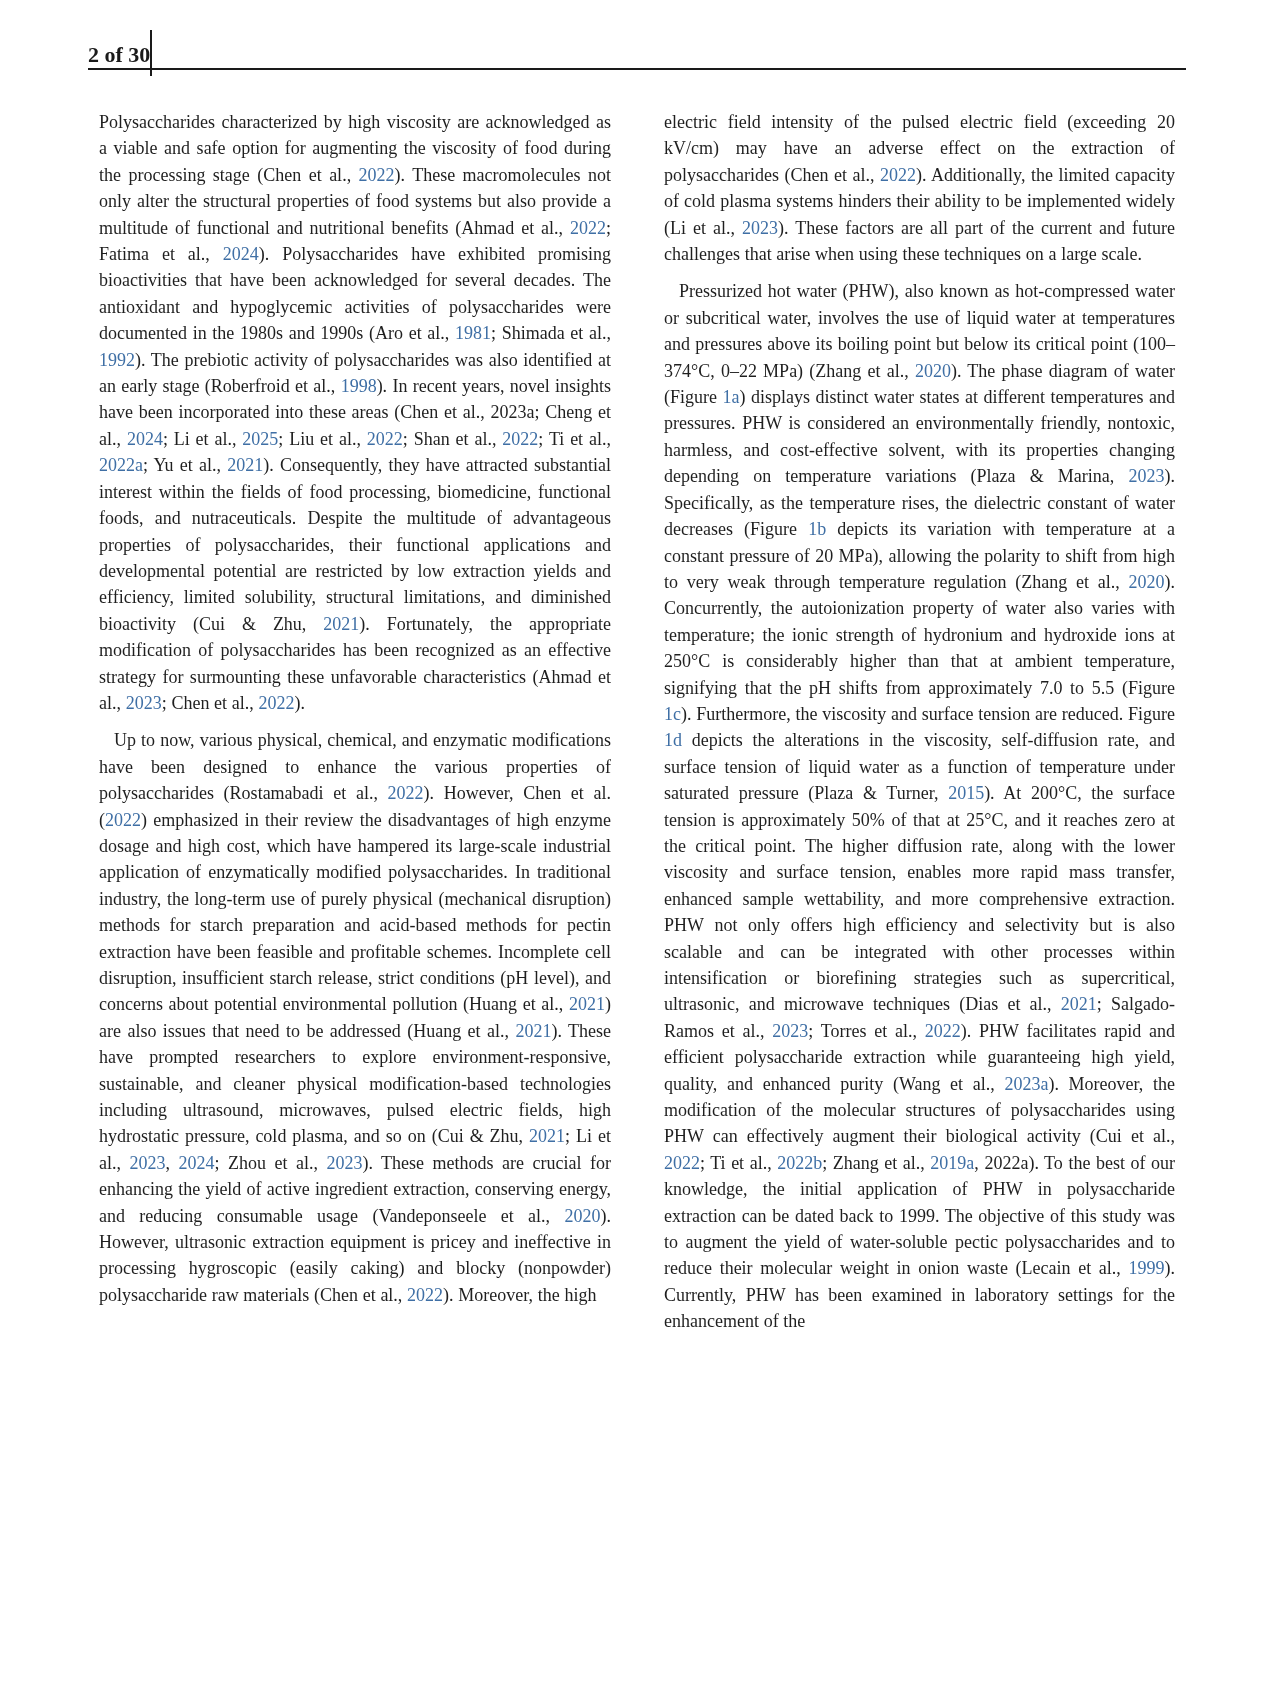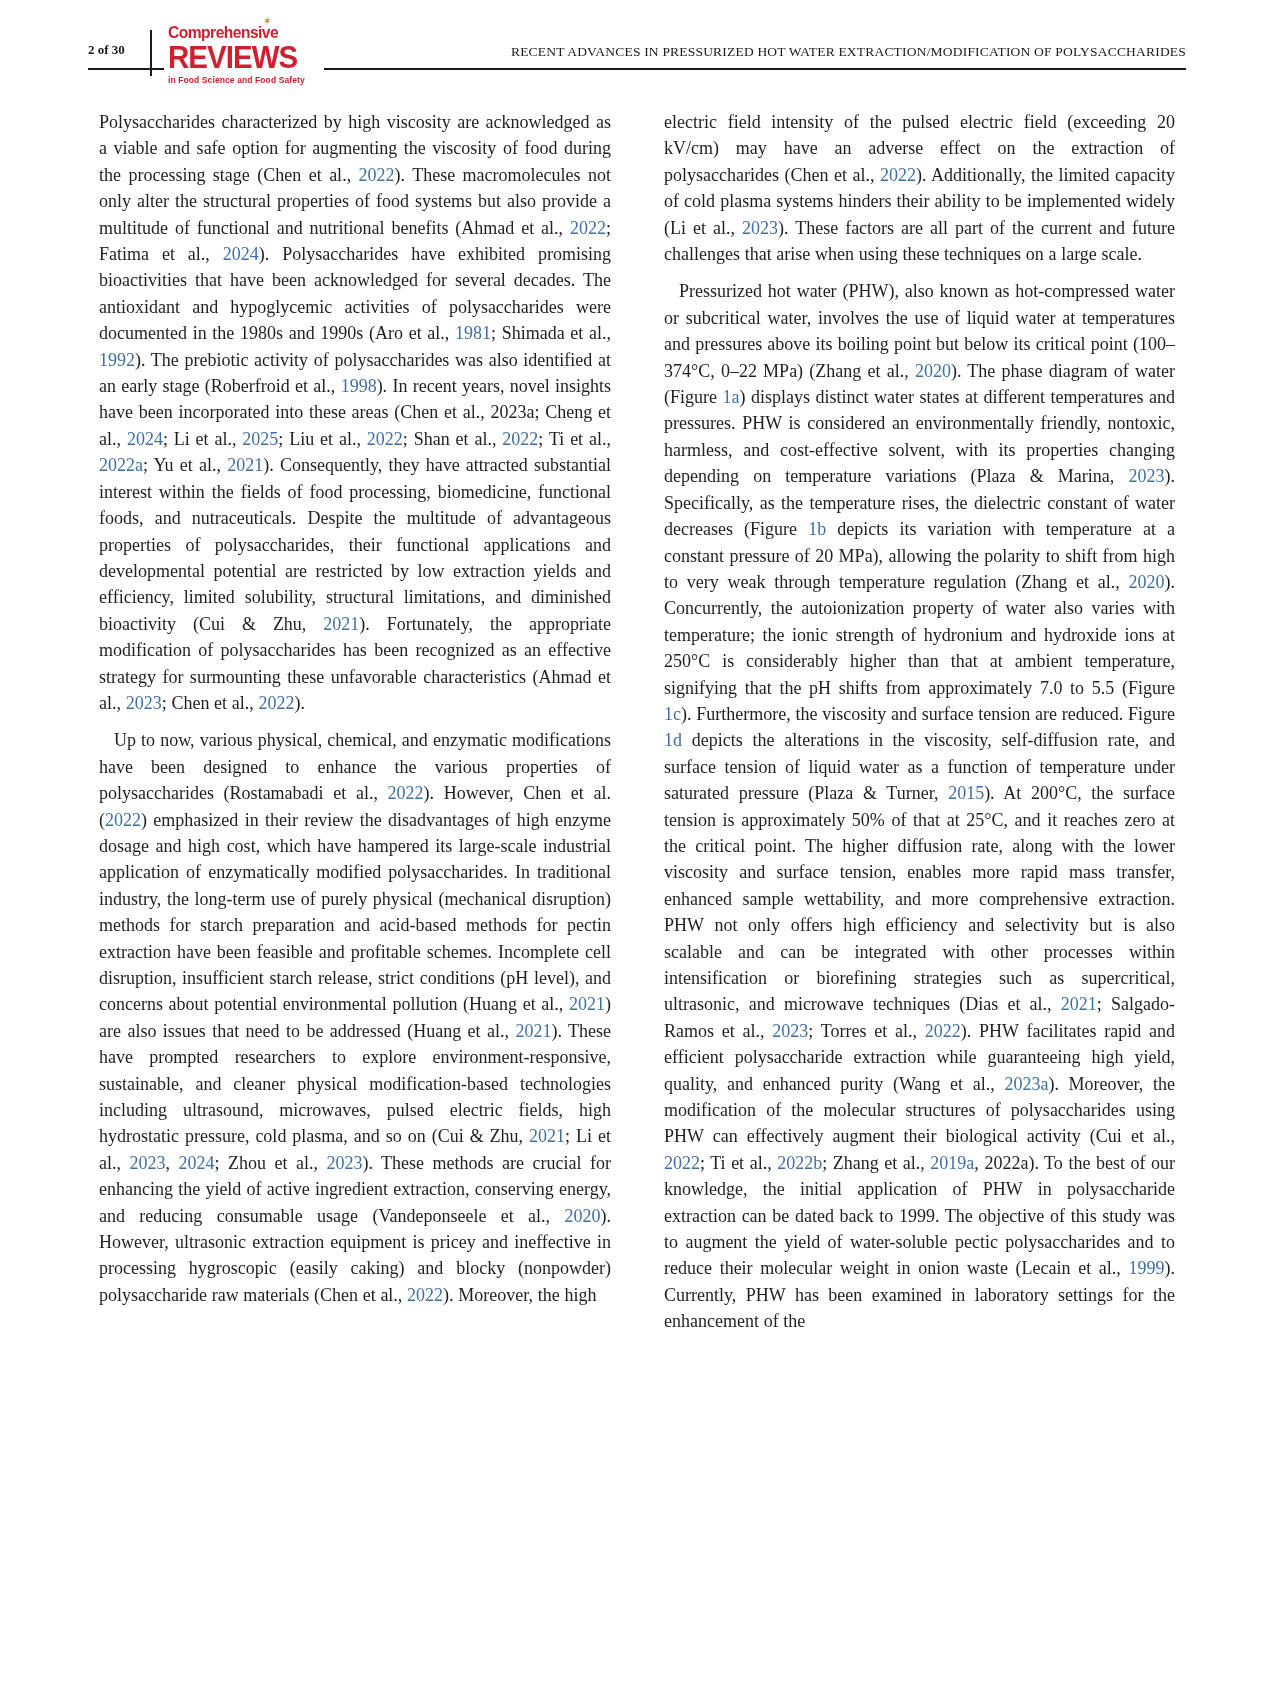--- a/index.html
+++ b/index.html
@@ -13,21 +13,21 @@
     overflow: hidden;
   }
   
   .header { position: absolute; left: 88px; right: 94px; top: 0; height: 100px; }
   .header-rule {
     position: absolute; left: 0; right: 0; top: 68px; height: 2px;
     background: #1a1a1a; z-index: 1;
   }
   .page-label {
     position: absolute; left: 0; top: 42px;
-    font-size: 13px; font-weight: bold; color: #1a1a1a; z-index: 2;
+    font-size: 22px; font-weight: bold; color: #1a1a1a; z-index: 2;
   }
   .header-divider {
     position: absolute; left: 62px; top: 30px; width: 2px; height: 46px;
     background: #1a1a1a; z-index: 3;
   }
   .logo {
     position: absolute; left: 76px; top: 24px; width: 152px; height: 58px;
     background: #ffffff; z-index: 2; padding: 0 4px;
     font-family: "Liberation Sans", sans-serif; line-height: 1;
   }
@@ -73,26 +73,20 @@
 </style>
 </head>
 <body>
 
 <div class="page" style="--cite: #3f6fa5; --logo-red: #cf2030;">
 
   <div class="header">
     <div class="header-rule"></div>
     <div class="page-label">2 of 30</div>
     <div class="header-divider"></div>
-    <div class="logo">
-      <span class="logo-line1"><span>Comprehensive</span><span class="logo-spark">✶</span></span>
-      <div class="logo-line2">REVIEWS</div>
-      <div class="logo-tagline">in Food Science and Food Safety</div>
-    </div>
-    <div class="running-title">RECENT ADVANCES IN PRESSURIZED HOT WATER EXTRACTION/MODIFICATION OF POLYSACCHARIDES</div>
   </div>
 
   <div class="columns">
     <div class="col">
         <p class="para"><span>Polysaccharides characterized by high viscosity are acknowledged as a viable and safe option for augmenting the viscosity of food during the processing stage (Chen et al., </span><span class="cite">2022</span><span>). These macromolecules not only alter the structural properties of food systems but also provide a multitude of functional and nutritional benefits (Ahmad et al., </span><span class="cite">2022</span><span>; Fatima et al., </span><span class="cite">2024</span><span>). Polysaccharides have exhibited promising bioactivities that have been acknowledged for several decades. The antioxidant and hypoglycemic activities of polysaccharides were documented in the 1980s and 1990s (Aro et al., </span><span class="cite">1981</span><span>; Shimada et al., </span><span class="cite">1992</span><span>). The prebiotic activity of polysaccharides was also identified at an early stage (Roberfroid et al., </span><span class="cite">1998</span><span>). In recent years, novel insights have been incorporated into these areas (Chen et al., 2023a; Cheng et al., </span><span class="cite">2024</span><span>; Li et al., </span><span class="cite">2025</span><span>; Liu et al., </span><span class="cite">2022</span><span>; Shan et al., </span><span class="cite">2022</span><span>; Ti et al., </span><span class="cite">2022a</span><span>; Yu et al., </span><span class="cite">2021</span><span>). Consequently, they have attracted substantial interest within the fields of food processing, biomedicine, functional foods, and nutraceuticals. Despite the multitude of advantageous properties of polysaccharides, their functional applications and developmental potential are restricted by low extraction yields and efficiency, limited solubility, structural limitations, and diminished bioactivity (Cui &amp; Zhu, </span><span class="cite">2021</span><span>). Fortunately, the appropriate modification of polysaccharides has been recognized as an effective strategy for surmounting these unfavorable characteristics (Ahmad et al., </span><span class="cite">2023</span><span>; Chen et al., </span><span class="cite">2022</span><span>).</span></p>
         <p class="para indent"><span>Up to now, various physical, chemical, and enzymatic modifications have been designed to enhance the various properties of polysaccharides (Rostamabadi et al., </span><span class="cite">2022</span><span>). However, Chen et al. (</span><span class="cite">2022</span><span>) emphasized in their review the disadvantages of high enzyme dosage and high cost, which have hampered its large-scale industrial application of enzymatically modified polysaccharides. In traditional industry, the long-term use of purely physical (mechanical disruption) methods for starch preparation and acid-based methods for pectin extraction have been feasible and profitable schemes. Incomplete cell disruption, insufficient starch release, strict conditions (pH level), and concerns about potential environmental pollution (Huang et al., </span><span class="cite">2021</span><span>) are also issues that need to be addressed (Huang et al., </span><span class="cite">2021</span><span>). These have prompted researchers to explore environment-responsive, sustainable, and cleaner physical modification-based technologies including ultrasound, microwaves, pulsed electric fields, high hydrostatic pressure, cold plasma, and so on (Cui &amp; Zhu, </span><span class="cite">2021</span><span>; Li et al., </span><span class="cite">2023</span><span>, </span><span class="cite">2024</span><span>; Zhou et al., </span><span class="cite">2023</span><span>). These methods are crucial for enhancing the yield of active ingredient extraction, conserving energy, and reducing consumable usage (Vandeponseele et al., </span><span class="cite">2020</span><span>). However, ultrasonic extraction equipment is pricey and ineffective in processing hygroscopic (easily caking) and blocky (nonpowder) polysaccharide raw materials (Chen et al., </span><span class="cite">2022</span><span>). Moreover, the high</span></p>
       </div>
     <div class="col col-right">
         <p class="para"><span>electric field intensity of the pulsed electric field (exceeding 20 kV/cm) may have an adverse effect on the extraction of polysaccharides (Chen et al., </span><span class="cite">2022</span><span>). Additionally, the limited capacity of cold plasma systems hinders their ability to be implemented widely (Li et al., </span><span class="cite">2023</span><span>). These factors are all part of the current and future challenges that arise when using these techniques on a large scale.</span></p>
         <p class="para indent"><span>Pressurized hot water (PHW), also known as hot-compressed water or subcritical water, involves the use of liquid water at temperatures and pressures above its boiling point but below its critical point (100–374°C, 0–22 MPa) (Zhang et al., </span><span class="cite">2020</span><span>). The phase diagram of water (Figure </span><span class="cite">1a</span><span>) displays distinct water states at different temperatures and pressures. PHW is considered an environmentally friendly, nontoxic, harmless, and cost-effective solvent, with its properties changing depending on temperature variations (Plaza &amp; Marina, </span><span class="cite">2023</span><span>). Specifically, as the temperature rises, the dielectric constant of water decreases (Figure </span><span class="cite">1b</span><span> depicts its variation with temperature at a constant pressure of 20 MPa), allowing the polarity to shift from high to very weak through temperature regulation (Zhang et al., </span><span class="cite">2020</span><span>). Concurrently, the autoionization property of water also varies with temperature; the ionic strength of hydronium and hydroxide ions at 250°C is considerably higher than that at ambient temperature, signifying that the pH shifts from approximately 7.0 to 5.5 (Figure </span><span class="cite">1c</span><span>). Furthermore, the viscosity and surface tension are reduced. Figure </span><span class="cite">1d</span><span> depicts the alterations in the viscosity, self-diffusion rate, and surface tension of liquid water as a function of temperature under saturated pressure (Plaza &amp; Turner, </span><span class="cite">2015</span><span>). At 200°C, the surface tension is approximately 50% of that at 25°C, and it reaches zero at the critical point. The higher diffusion rate, along with the lower viscosity and surface tension, enables more rapid mass transfer, enhanced sample wettability, and more comprehensive extraction. PHW not only offers high efficiency and selectivity but is also scalable and can be integrated with other processes within intensification or biorefining strategies such as supercritical, ultrasonic, and microwave techniques (Dias et al., </span><span class="cite">2021</span><span>; Salgado-Ramos et al., </span><span class="cite">2023</span><span>; Torres et al., </span><span class="cite">2022</span><span>). PHW facilitates rapid and efficient polysaccharide extraction while guaranteeing high yield, quality, and enhanced purity (Wang et al., </span><span class="cite">2023a</span><span>). Moreover, the modification of the molecular structures of polysaccharides using PHW can effectively augment their biological activity (Cui et al., </span><span class="cite">2022</span><span>; Ti et al., </span><span class="cite">2022b</span><span>; Zhang et al., </span><span class="cite">2019a</span><span>, 2022a). To the best of our knowledge, the initial application of PHW in polysaccharide extraction can be dated back to 1999. The objective of this study was to augment the yield of water-soluble pectic polysaccharides and to reduce their molecular weight in onion waste (Lecain et al., </span><span class="cite">1999</span><span>). Currently, PHW has been examined in laboratory settings for the enhancement of the</span></p>

